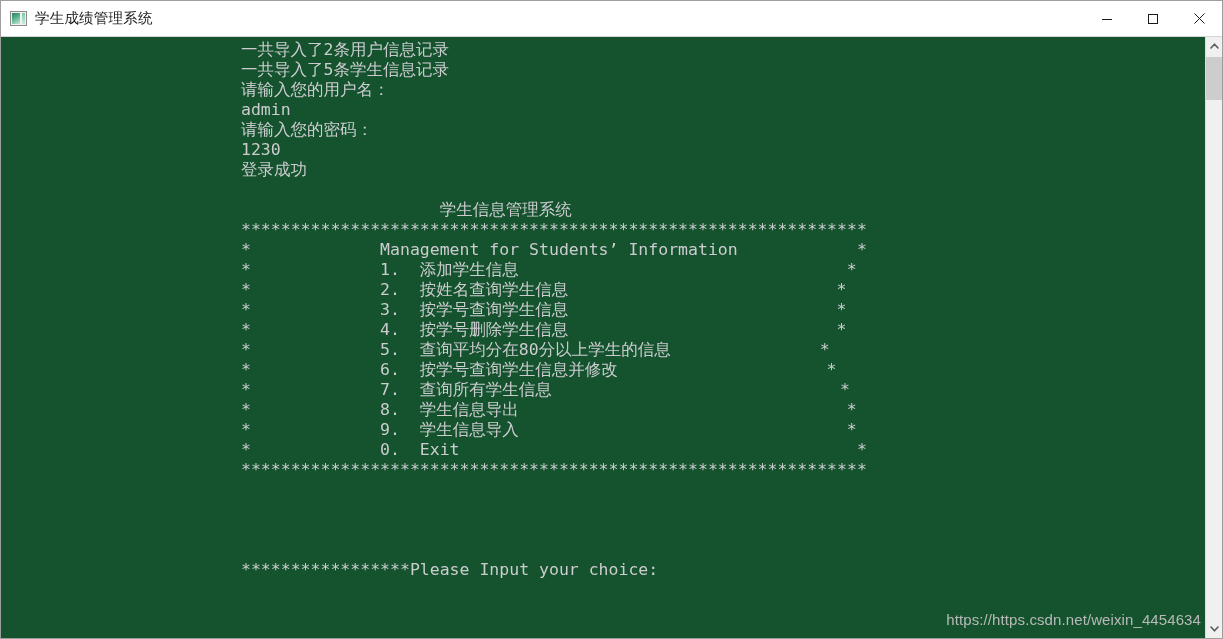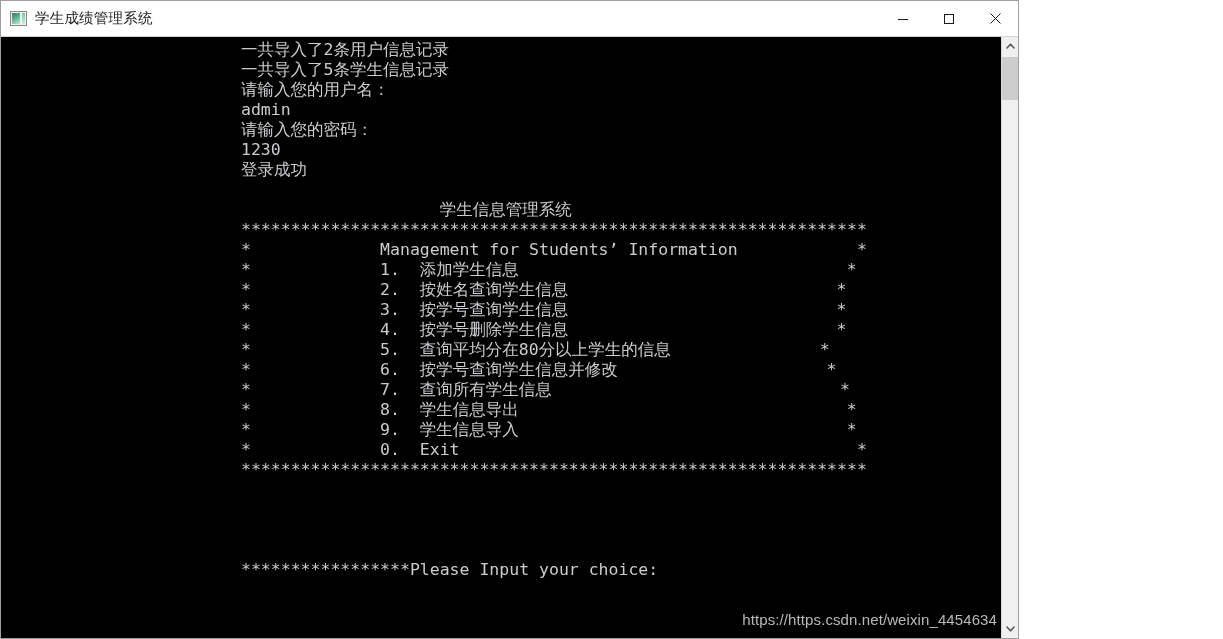--- a/index.html
+++ b/index.html
@@ -9,21 +9,21 @@
   }
   body {
     width: 1223px;
     height: 639px;
     overflow: hidden;
     font-family: "Liberation Sans", sans-serif;
   }
 
   #app-window {
     position: relative;
-    width: 1019px;
+    width: 1223px;
     height: 639px;
     background: #ffffff;
     box-sizing: border-box;
     border: 1px solid #9e9e9e;
     display: flex;
     flex-direction: column;
   }
 
   
   #title-bar {
@@ -79,21 +79,21 @@
     align-items: center;
     justify-content: center;
     background: transparent;
   }
   .win-btn svg { display: block; }
 
   
   #console-area {
     flex: 1;
     position: relative;
-    background: #000000;
+    background: #14532d;
     overflow: hidden;
   }
 
   #console-text {
     position: absolute;
     left: 240px;
     top: 3px;
     font-family: "DejaVu Sans Mono", "Liberation Mono", monospace;
     font-size: 16.5px;
     line-height: 20px;

